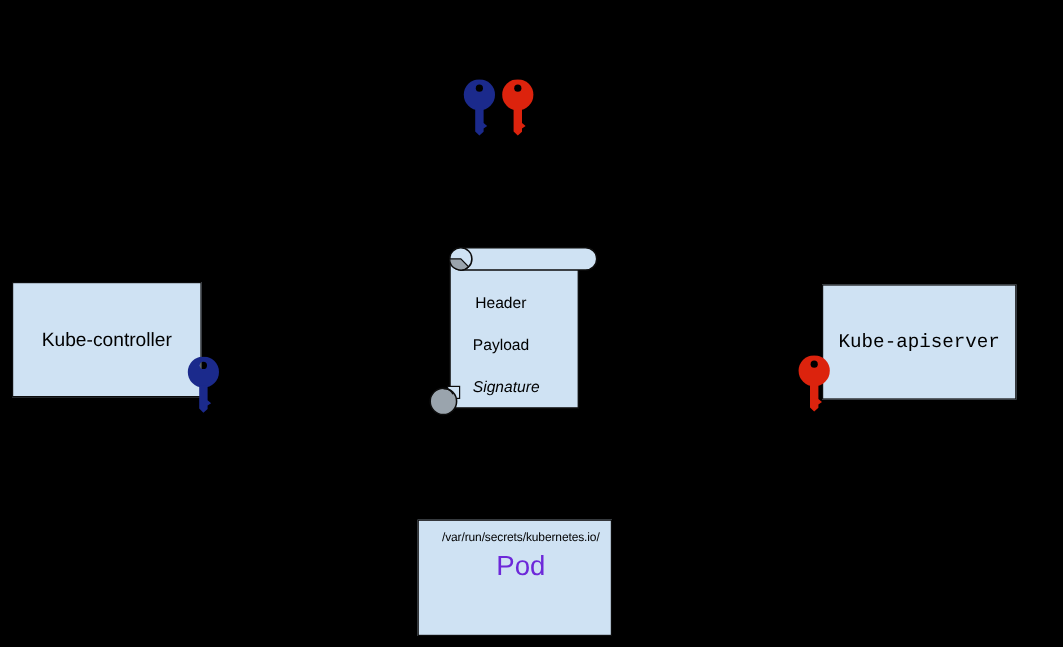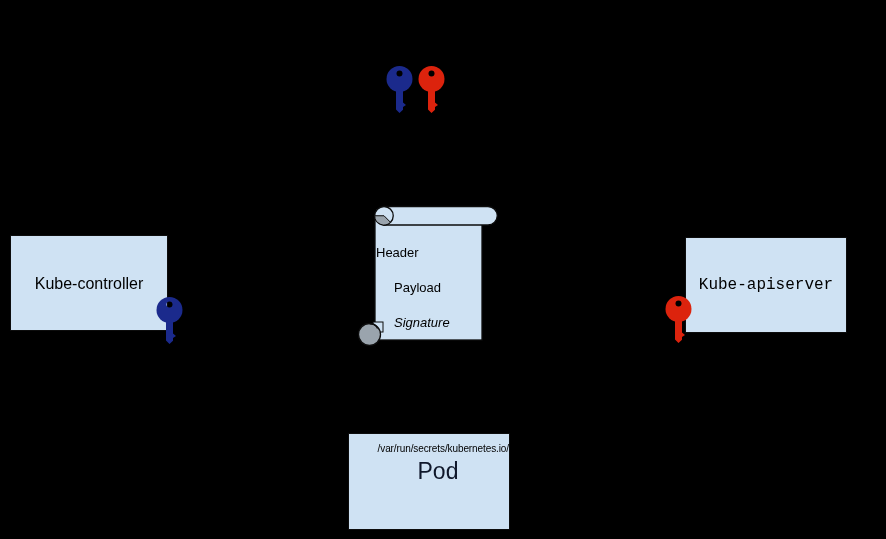--- a/index.html
+++ b/index.html
@@ -8,33 +8,33 @@
     font-family:"Liberation Sans", sans-serif;color:#000;
   }
   .box{
     position:absolute;background:#cfe2f3;border:1px solid #0d0d0d;
     display:flex;flex-direction:column;align-items:center;justify-content:center;
     text-align:center;box-sizing:border-box;
   }
   .box .label{font-size:16px;line-height:23px;color:#000;}
   #controller-box{left:10px;top:235px;width:158px;height:96px;}
   #apiserver-box{left:685px;top:237px;width:162px;height:96px;font-family:Liberation Mono, monospace;}
-  #pod-box{left:348px;top:433px;width:162px;height:97px;justify-content:flex-start;align-items:flex-end;text-align:left;padding:8px 0 0 10px;}
+  #pod-box{left:348px;top:433px;width:162px;height:97px;justify-content:flex-start;align-items:center;text-align:left;padding:8px 0 0 10px;}
   #pod-box .mount-path{font-size:10px;line-height:13px;color:#000;letter-spacing:-0.1px;}
-  #pod-box .pod-label{font-size:23px;line-height:26px;margin-top:3px;text-align:center;width:142px;color:#0f172a;}
+  #pod-box .pod-label{font-size:23px;line-height:26px;margin-top:3px;text-align:center;width:142px;color:#6d28d9;}
   .key{position:absolute;}
   .key.blue{color:#1b2a8c;}
   .key.red{color:#dc230d;}
   #top-key-blue{left:385px;top:66px;}
   #top-key-red{left:417px;top:66px;}
   #controller-key{left:155px;top:297px;}
   #apiserver-key{left:664px;top:296px;}
   #token-scroll{position:absolute;left:356px;top:203px;}
   .scroll-text{position:absolute;font-size:13px;line-height:15px;color:#000;}
-  #scroll-text-0{left:376px;top:245px;text-align:right;}
+  #scroll-text-0{left:396px;top:245px;text-align:right;}
   #scroll-text-1{left:394px;top:280px;text-align:center;}
   #scroll-text-2{left:394px;top:315px;font-style:italic;}
 </style>
 </head>
 <body>
 
 <div class="stage">
 
   <svg id="top-key-blue" class="key blue" width="30" height="48" viewBox="0 0 30 48">
     <defs>

